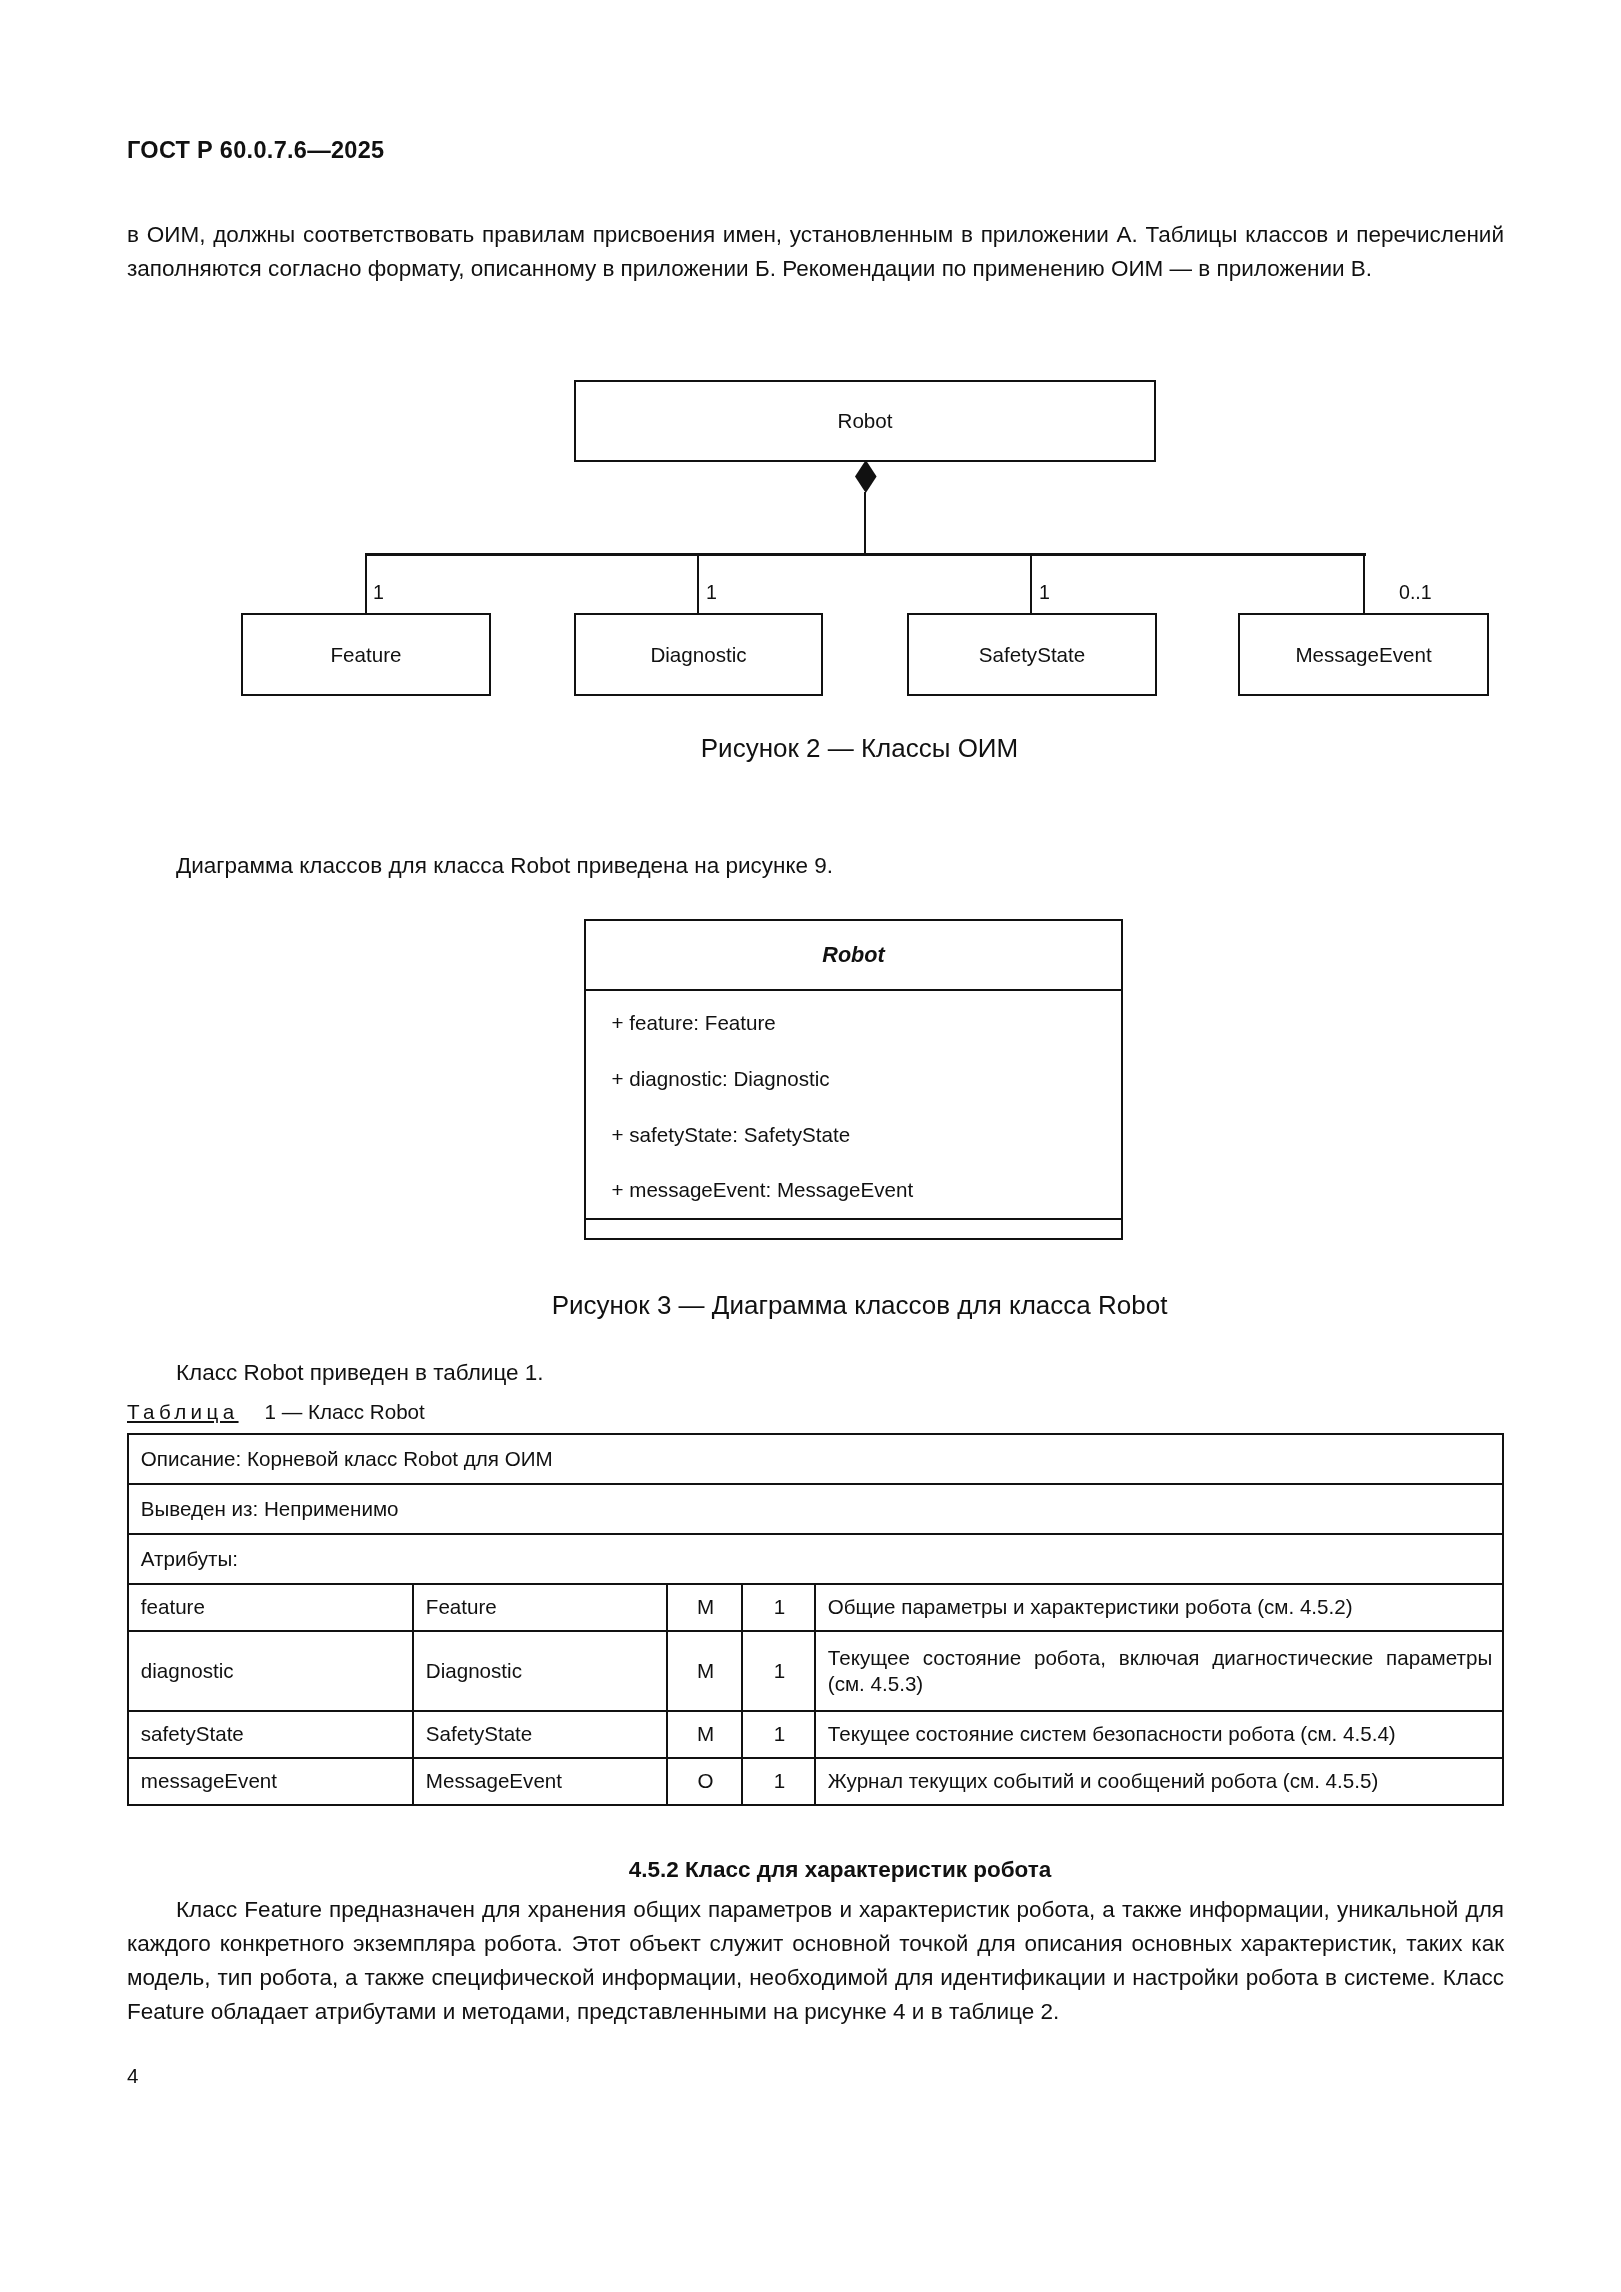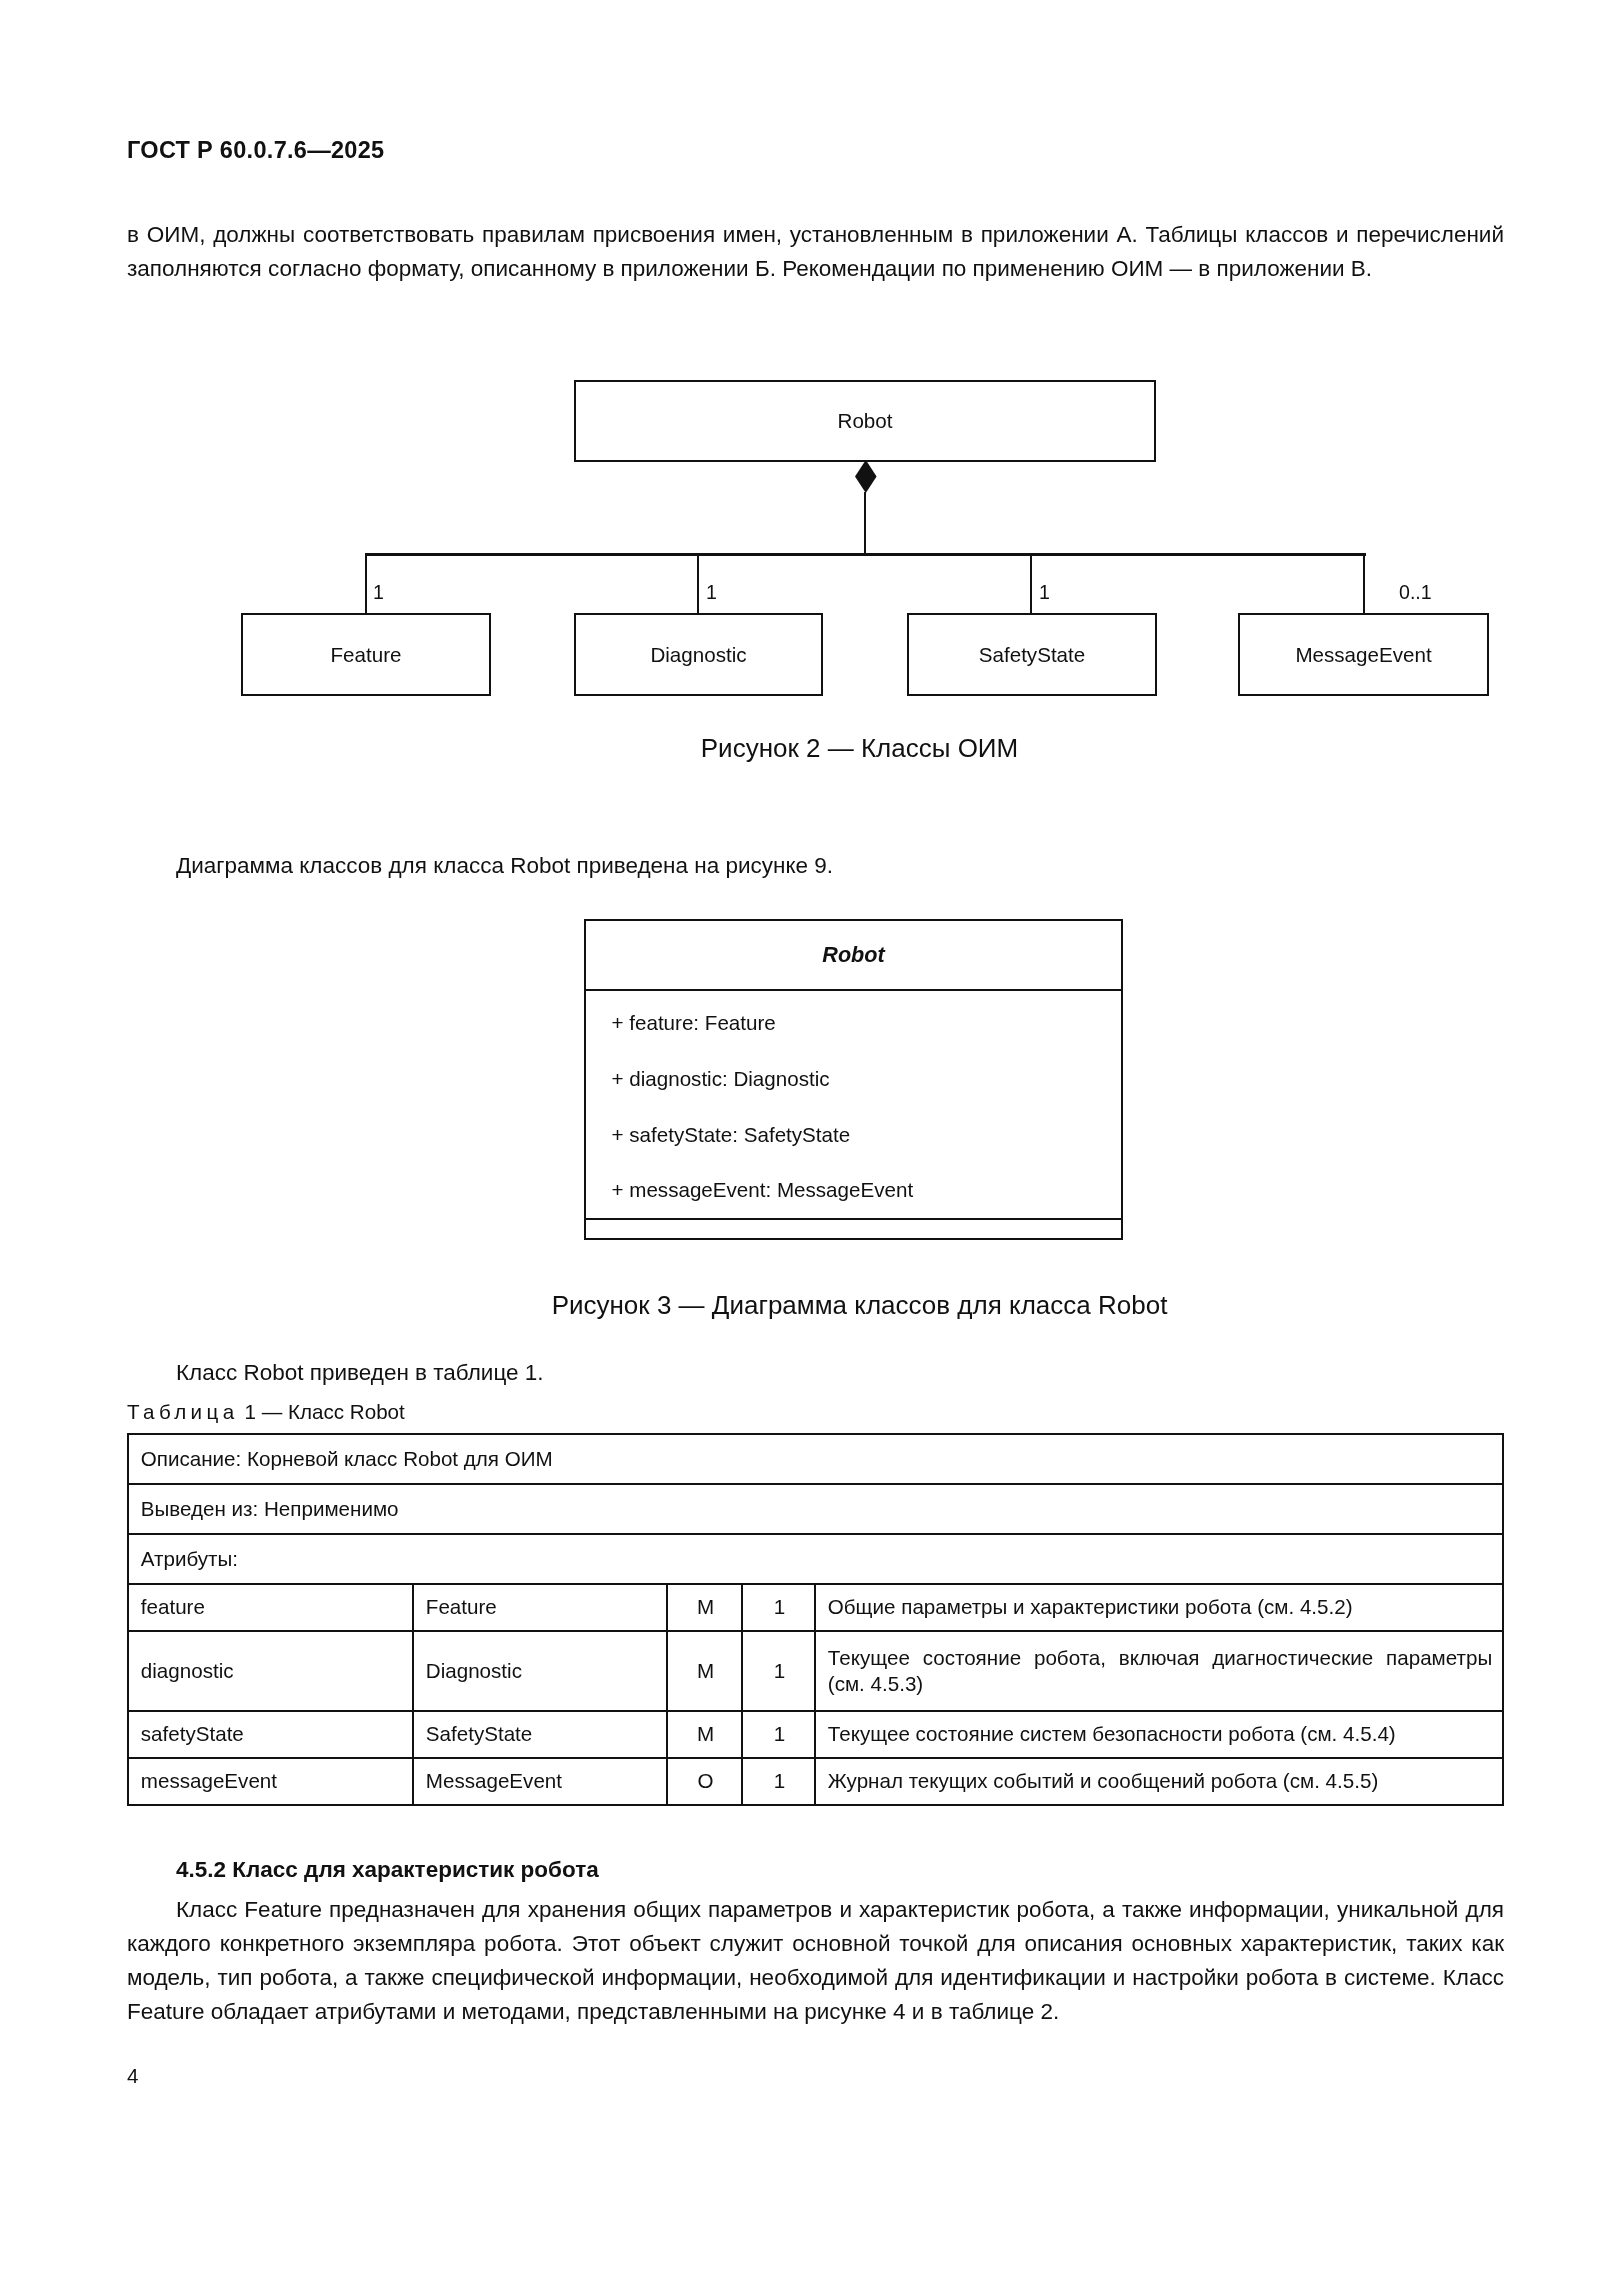--- a/index.html
+++ b/index.html
@@ -6,21 +6,21 @@
   .page {
     position: relative;
     width: 1621px;
     height: 2293px;
     margin: 0 auto;
     background: #ffffff;
     font-family: "Liberation Sans", sans-serif;
     color: #111111;
     overflow: hidden;
   }
-  .abs { position: absolute; }
+  .abs { position: absolute; text-align: center; }
 
   .doc-header {
     left: 127px; top: 137px;
     font-size: 23.5px; font-weight: bold;
     letter-spacing: 0.3px;
   }
   .body-text {
     left: 127px; width: 1377px;
     font-size: 22.5px; line-height: 34px;
     text-align: justify;
@@ -82,21 +82,21 @@
     height: 19.6px;
     border-top: 2px solid #111;
     box-sizing: border-box;
   }
 
   
   .tbl-label {
     left: 127px; top: 1400px;
     font-size: 20.6px;
   }
-  .tbl-label .spaced { letter-spacing: 4.4px; margin-right: 6px; }
+  .tbl-label .spaced { letter-spacing: 4.4px; margin-right: 26px; text-decoration: underline; }
   table.gost {
     position: absolute;
     left: 127px; top: 1433px;
     width: 1377px;
     border-collapse: collapse;
     font-size: 20.6px;
     table-layout: fixed;
   }
   table.gost td {
     border: 2px solid #111;

